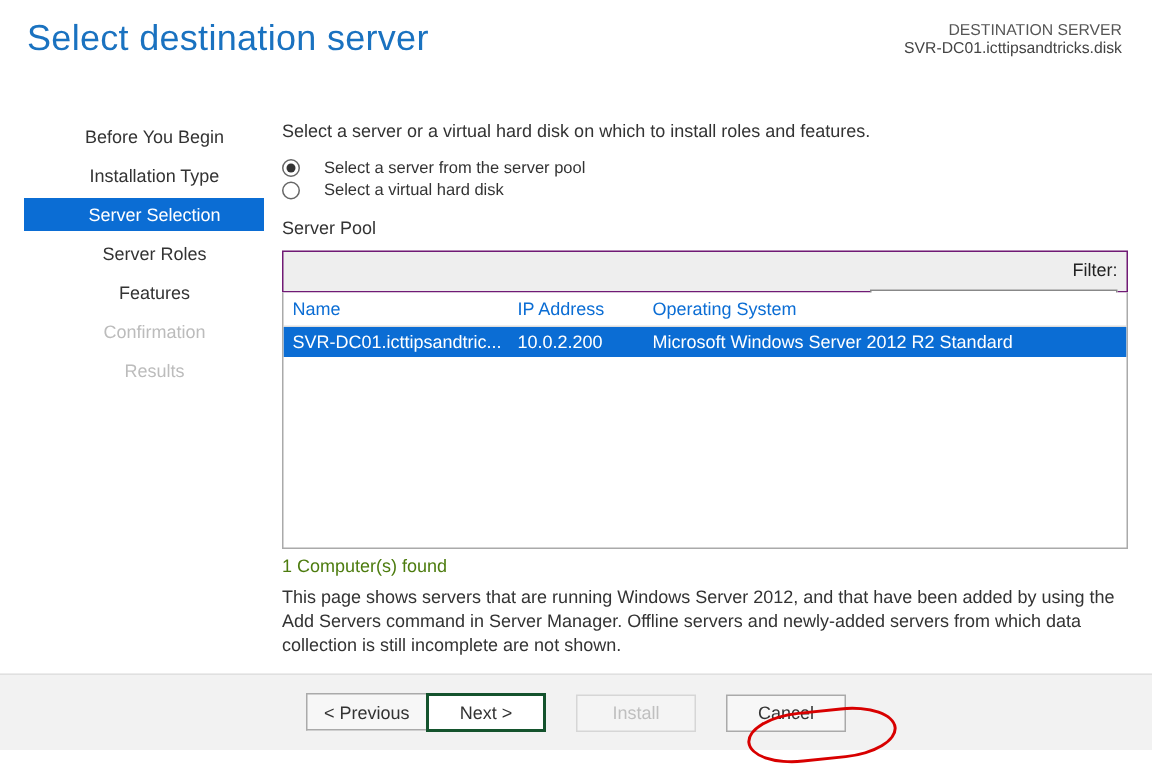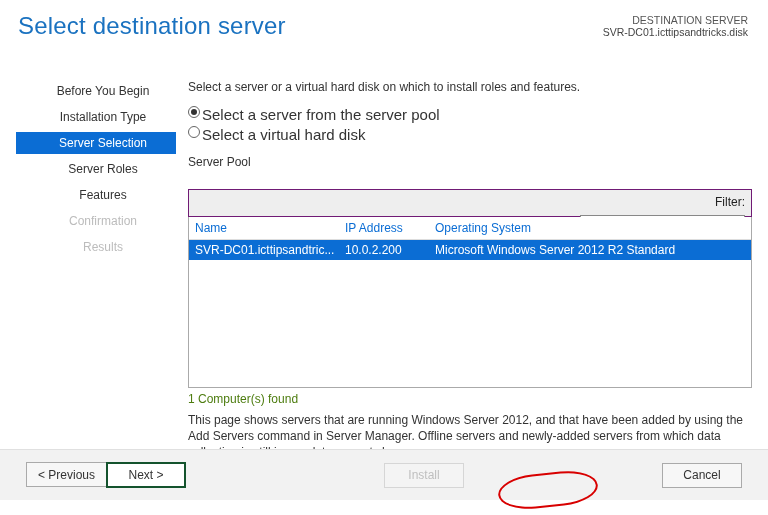--- a/index.html
+++ b/index.html
@@ -69,40 +69,40 @@
   .main {
     flex: 1;
     position: relative;
     font-size: 12px;
     color: #333;
   }
   .intro { margin: 4px 0 12px 0; }
   .radio-row {
     display: flex;
     align-items: flex-start;
-    gap: 2px;
+    gap: 16px;
     margin: 3px 0;
-    font-size: 15px;
+    font-size: 11px;
   }
   .radio {
     width: 12px; height: 12px;
     border: 1px solid #666;
     border-radius: 50%;
     position: relative;
     box-sizing: border-box;
   }
   .radio.checked::after {
     content: "";
     width: 6px; height: 6px;
     background: #333;
     border-radius: 50%;
     position: absolute;
     top: 2px; left: 2px;
   }
-  .pool-label { margin-top: 12px; margin-bottom: 20px; color:#333; }
+  .pool-label { margin-top: 12px; margin-bottom: 8px; color:#333; }
   .filter-bar {
     border: 1px solid #701a75;
     background: #eee;
     padding: 5px 6px;
     display: flex;
     align-items: flex-end;
     gap: 6px;
     height: 28px;
     box-sizing: border-box;
     flex-direction: column;
@@ -151,21 +151,21 @@
     line-height: 1.35;
   }
   .footer {
     position: absolute;
     left: 0; right: 0; bottom: 0;
     height: 50px;
     background: #f2f2f2;
     border-top: 1px solid #e0e0e0;
     display: flex;
     align-items: center;
-    justify-content: space-between;
+    justify-content: center;
     padding: 0 26px;
     gap: 20px;
   }
   .btn {
     min-width: 80px;
     height: 25px;
     font-family: inherit;
     font-size: 12px;
     background: #f7f7f7;
     border: 1px solid #aaa;

